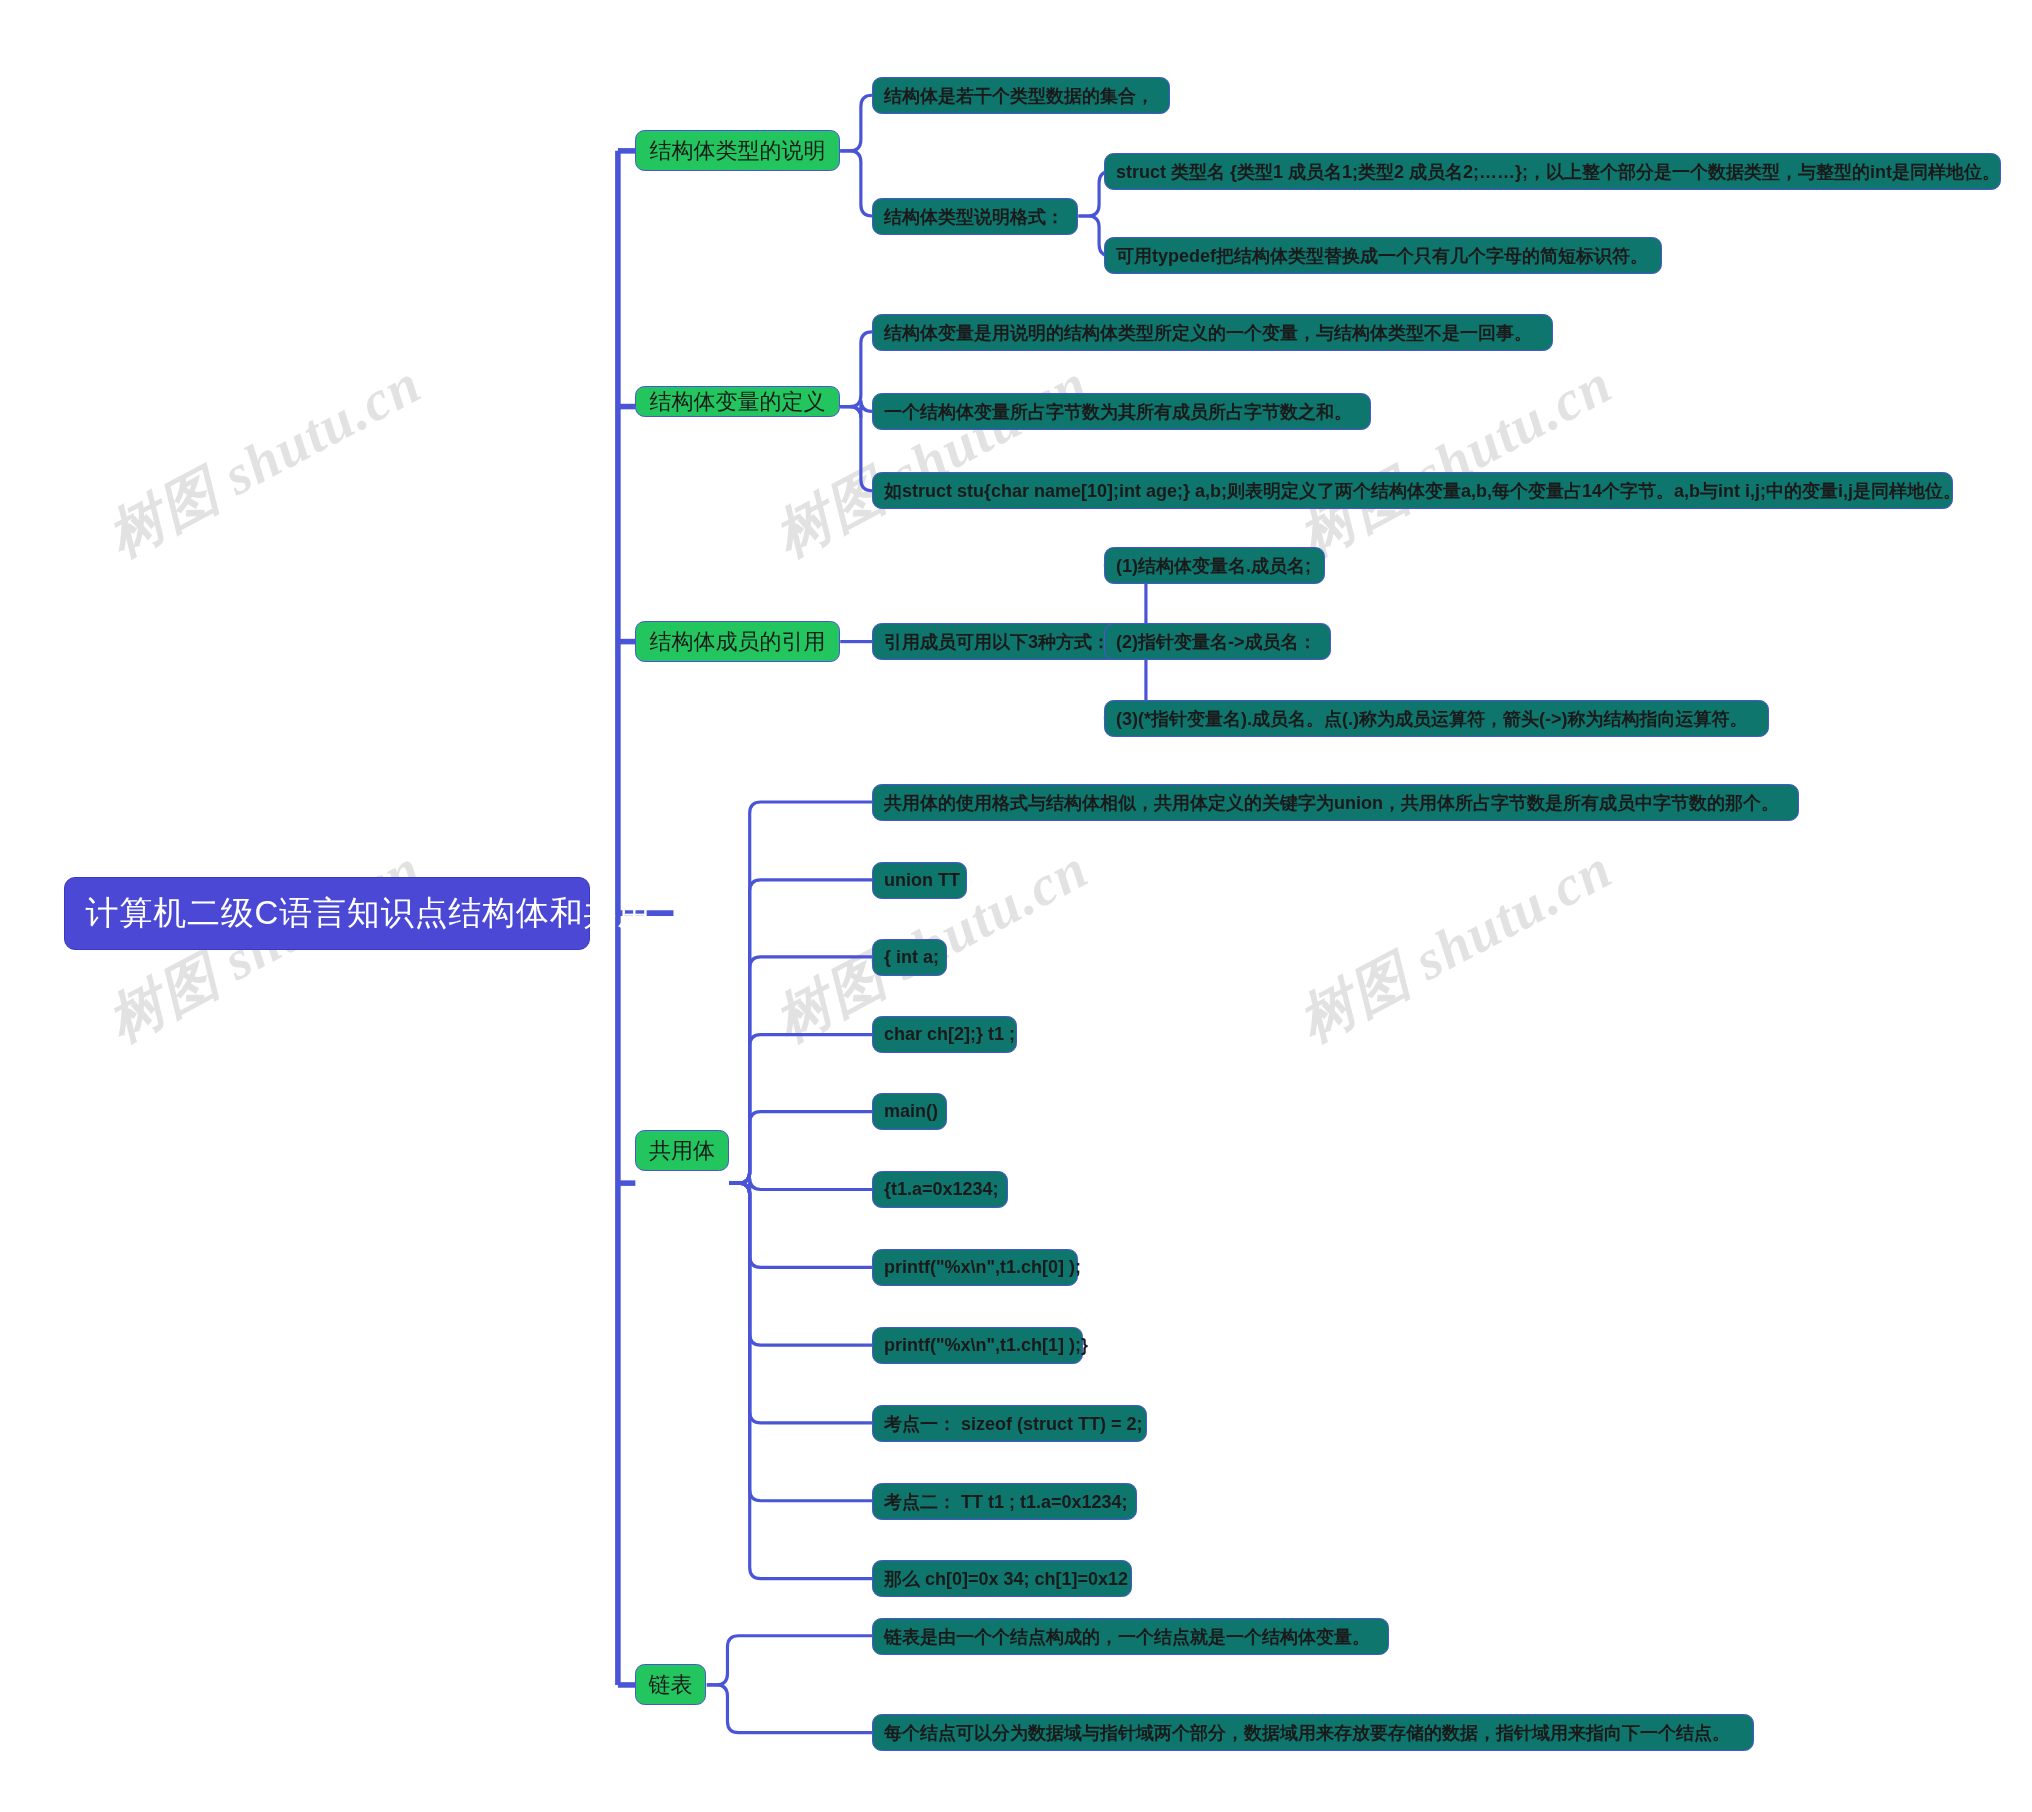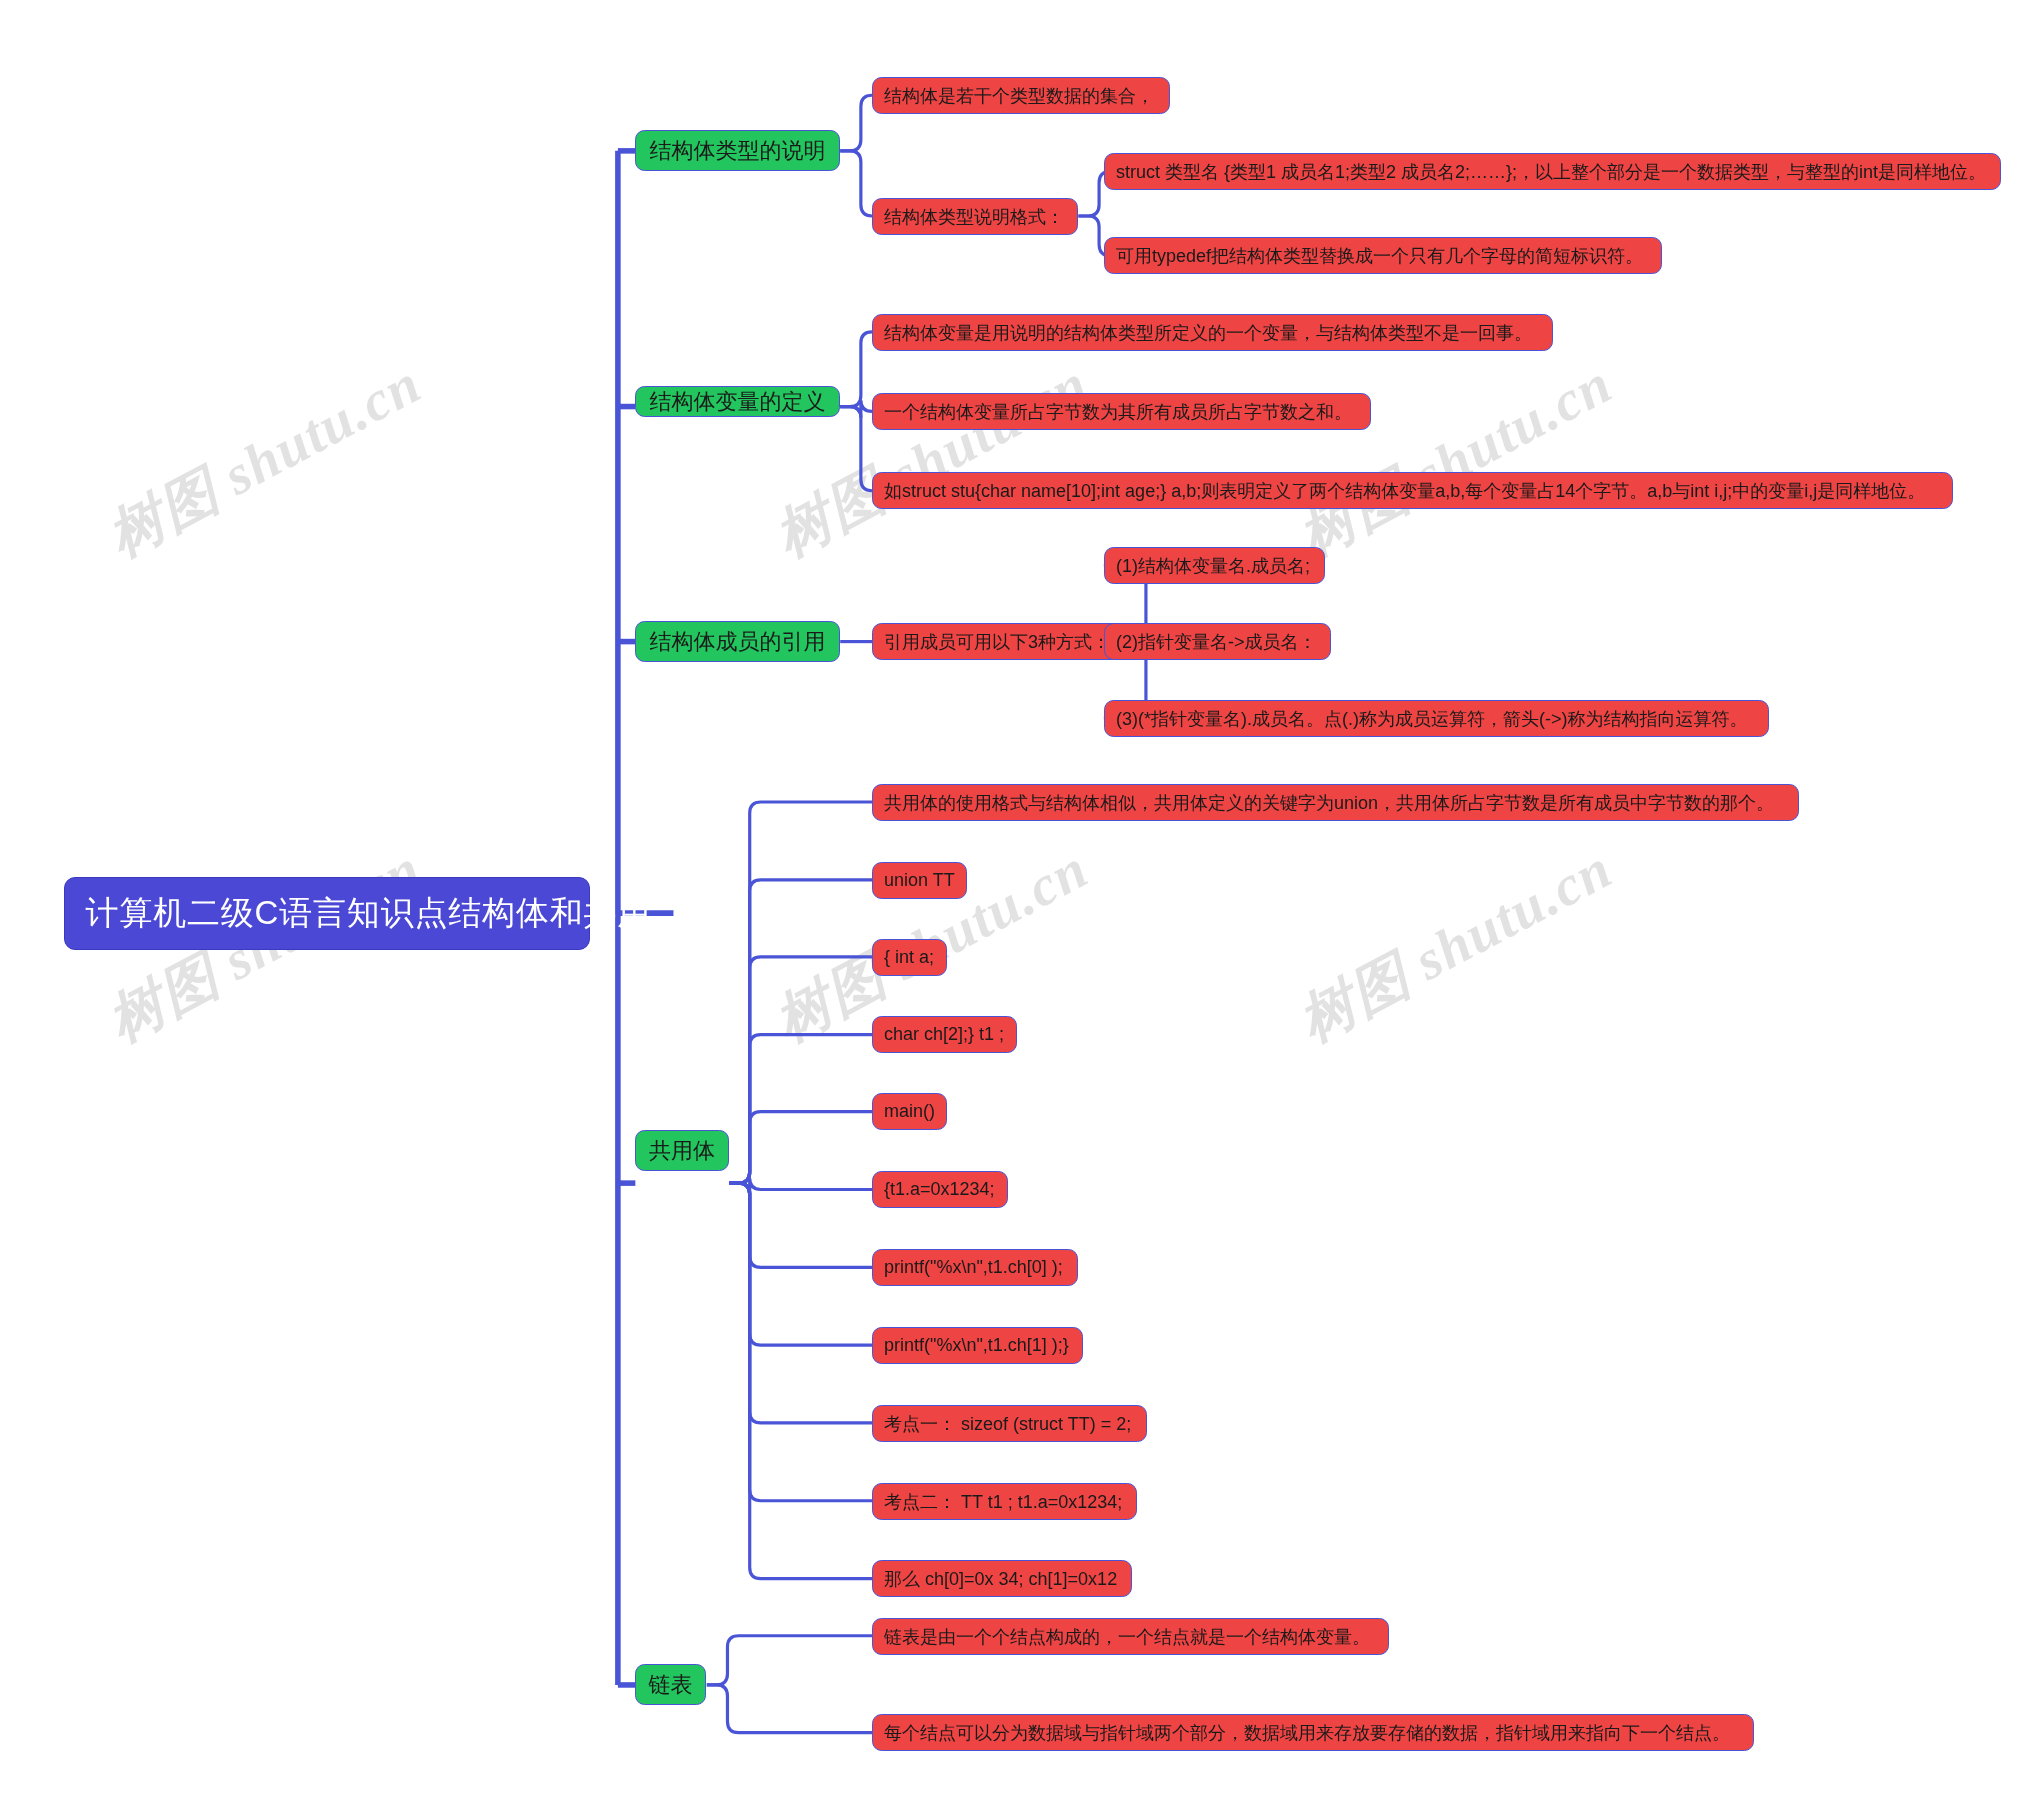--- a/index.html
+++ b/index.html
@@ -80,26 +80,27 @@
     background: #22c55e;
     border: 1.6px solid #4a54d6;
     border-radius: 9.5px;
     color: #1a1a1a;
     font-size: 22px;
     padding: 0 12.7px;
     justify-content: center;
   }
 
   .node.leaf {
-    background: #ef4444;
+    background: #0f766e;
     border: 1.6px solid #4a54d6;
     border-radius: 9.5px;
     color: #1a1a1a;
     font-size: 18px;
     padding: 0 11px;
+    font-weight: bold;
   }
 </style>
 </head>
 <body>
 
 <div id="canvas">
 
   <div id="watermarks">
       <div class="wm" style="left: 95px; top: 508px;">树图 shutu.cn</div>
       <div class="wm" style="left: 762px; top: 508px;">树图 shutu.cn</div>

